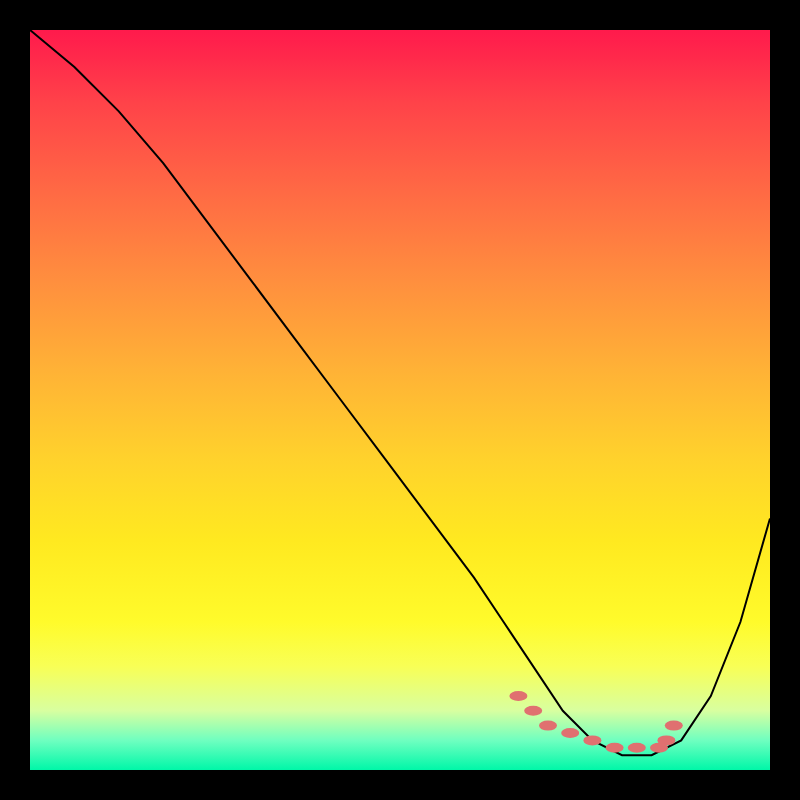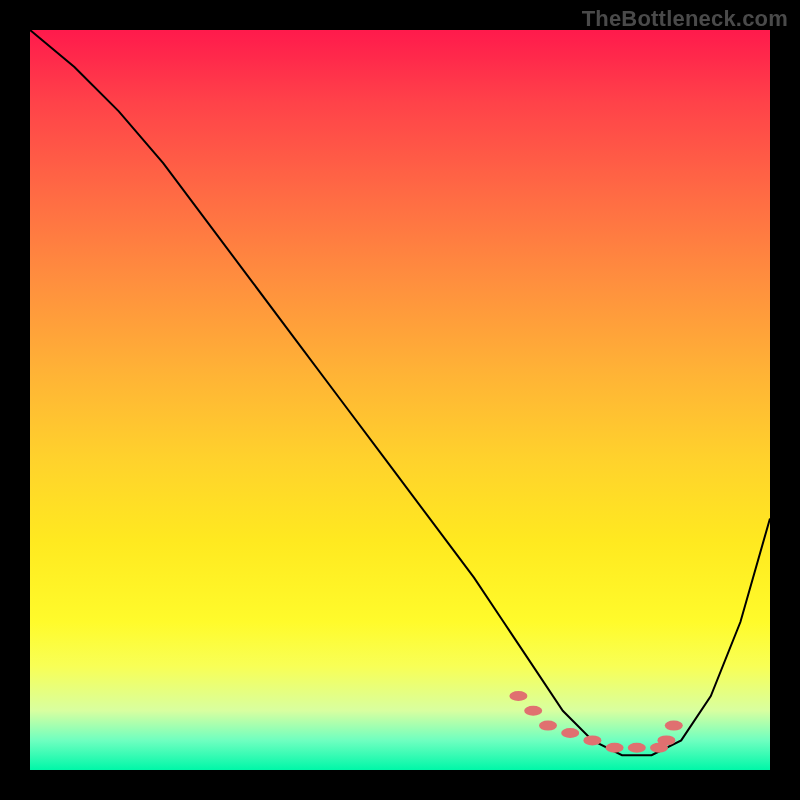--- a/index.html
+++ b/index.html
@@ -63,21 +63,20 @@
   }
   .marker {
     fill: #e07070;
     stroke: none;
   }
 </style>
 </head>
 <body>
 
 <div class="container">
-  <div class="watermark">TheBottleneck.com</div>
 
   <div class="plot">
     <svg class="overlay" viewBox="0 0 740 740" preserveAspectRatio="none">
       <path id="curve-path" class="curve" d="M0.0 0.0 L44.4 37.0 L88.8 81.4 L133.2 133.2 L177.6 192.4 L222.0 251.6 L266.4 310.8 L310.8 370.0 L355.2 429.2 L399.6 488.4 L444.0 547.6 L473.6 592.0 L503.2 636.4 L532.8 680.8 L562.4 710.4 L592.0 725.2 L621.6 725.2 L651.2 710.4 L680.8 666.0 L710.4 592.0 L740.0 488.4"></path>
       <g id="markers-group">
           <ellipse cx="488.4" cy="666.0" rx="9" ry="5" class="marker"></ellipse>
           <ellipse cx="503.2" cy="680.8" rx="9" ry="5" class="marker"></ellipse>
           <ellipse cx="518.0" cy="695.6" rx="9" ry="5" class="marker"></ellipse>
           <ellipse cx="540.2" cy="703.0" rx="9" ry="5" class="marker"></ellipse>
           <ellipse cx="562.4" cy="710.4" rx="9" ry="5" class="marker"></ellipse>

